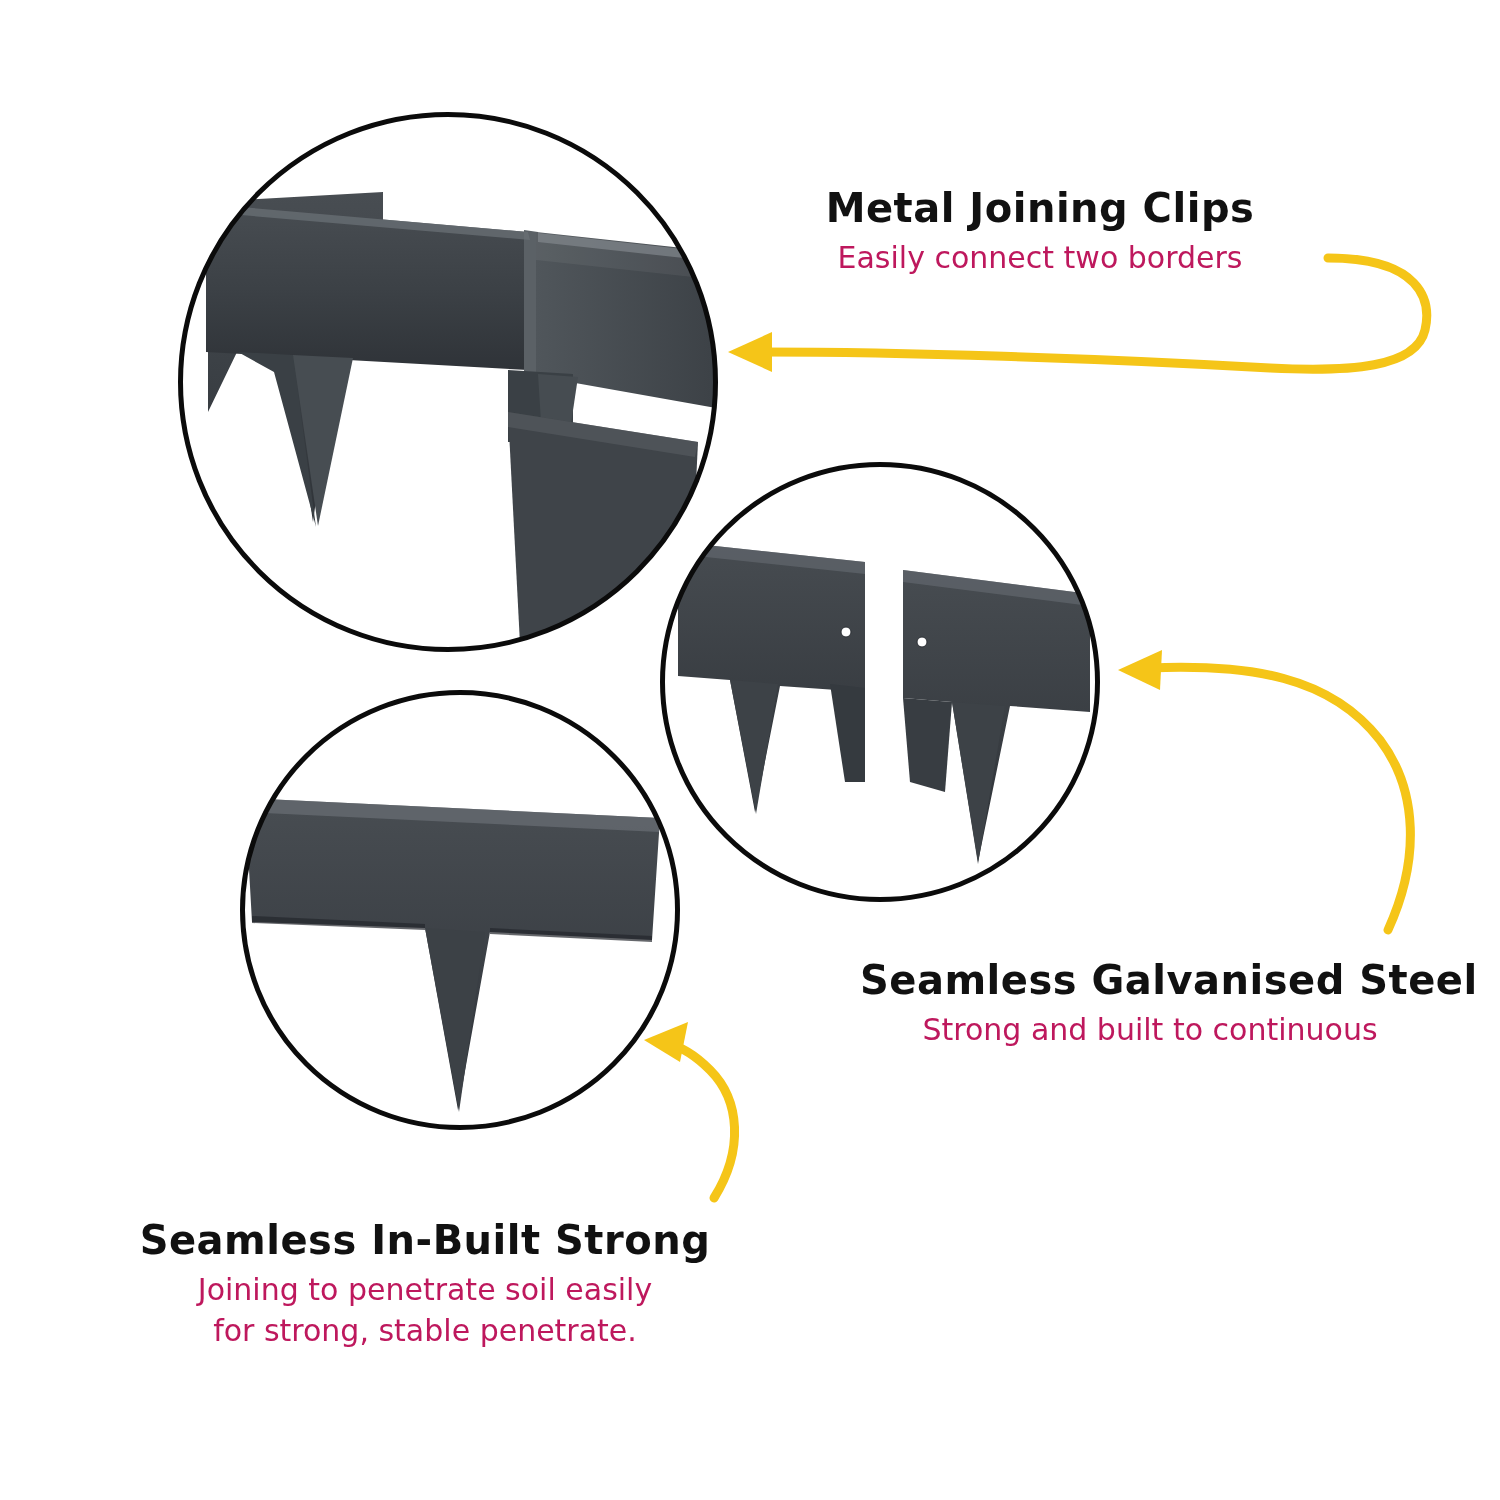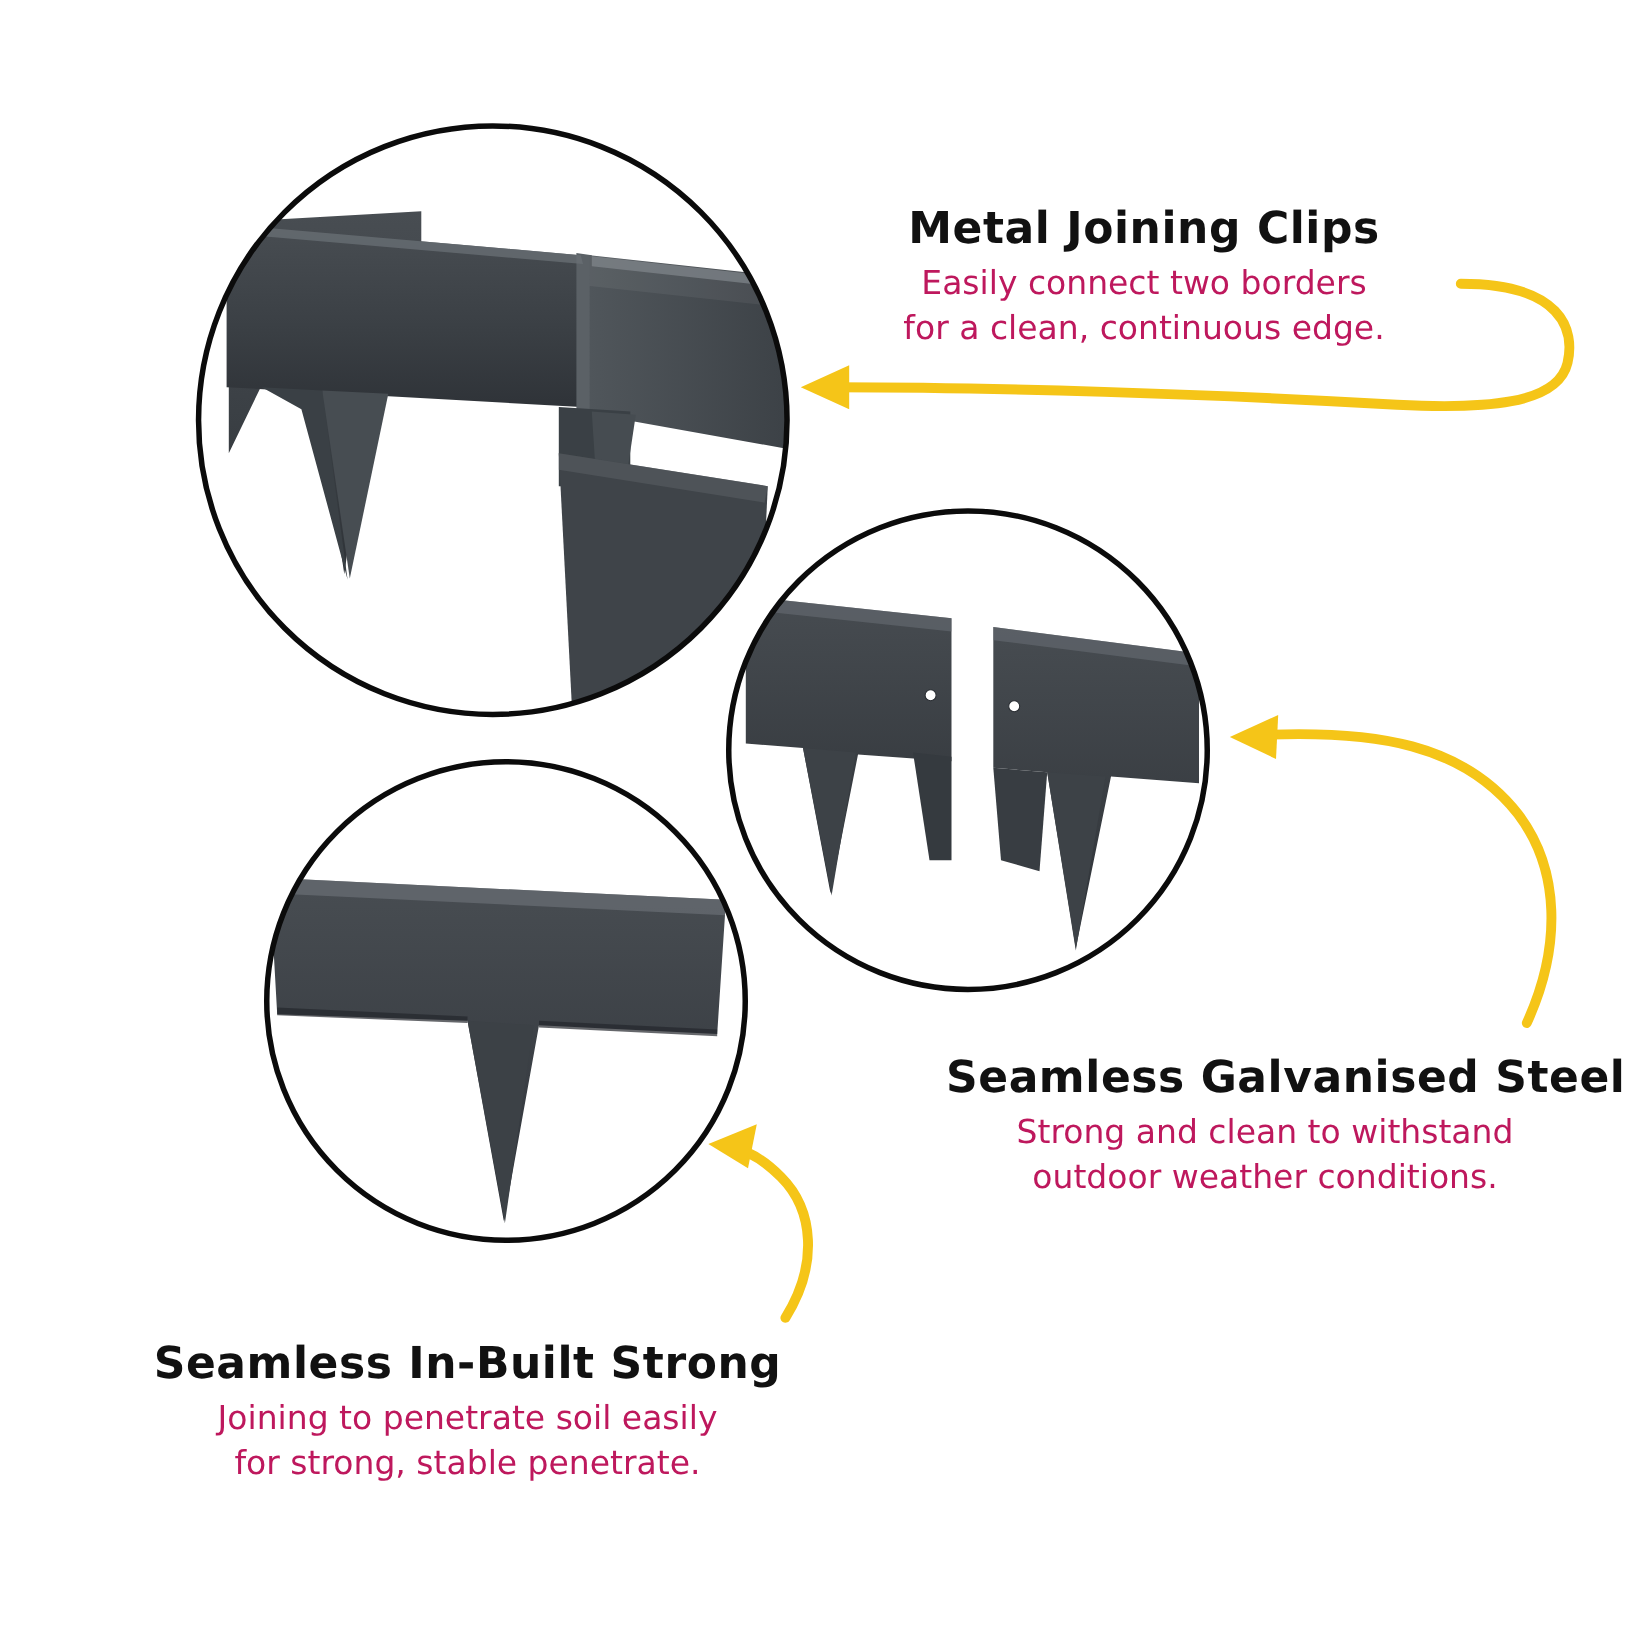--- a/index.html
+++ b/index.html
@@ -192,27 +192,25 @@
 
     <g>
       <path d="M714 1198 C744 1150 740 1100 710 1070 C692 1052 678 1046 668 1044" fill="none" stroke="#f5c518" stroke-width="9" stroke-linecap="round"></path>
       <path d="M644 1040 L688 1022 L680 1062 Z" fill="#f5c518"></path>
     </g>
   </svg>
 
   <div class="feature-callout" style="left:760px; top:186px; width:560px;">
     <div class="feature-title">Metal Joining Clips</div>
     <div class="feature-desc">Easily connect two borders</div>
-    <div class="feature-desc" style="margin-top:2px;">for a clean, continuous edge.</div>
   </div>
 
   <div class="feature-callout" style="left:860px; top:958px; width:580px;">
     <div class="feature-title">Seamless Galvanised Steel</div>
-    <div class="feature-desc">Strong and clean to withstand</div>
-    <div class="feature-desc" style="margin-top:2px;">outdoor weather conditions.</div>
+    <div class="feature-desc">Strong and built to continuous</div>
   </div>
 
   <div class="feature-callout" style="left:130px; top:1218px; width:590px;">
     <div class="feature-title">Seamless In-Built Strong</div>
     <div class="feature-desc">Joining to penetrate soil easily</div>
     <div class="feature-desc" style="margin-top:2px;">for strong, stable penetrate.</div>
   </div>
 
 </div>
 

